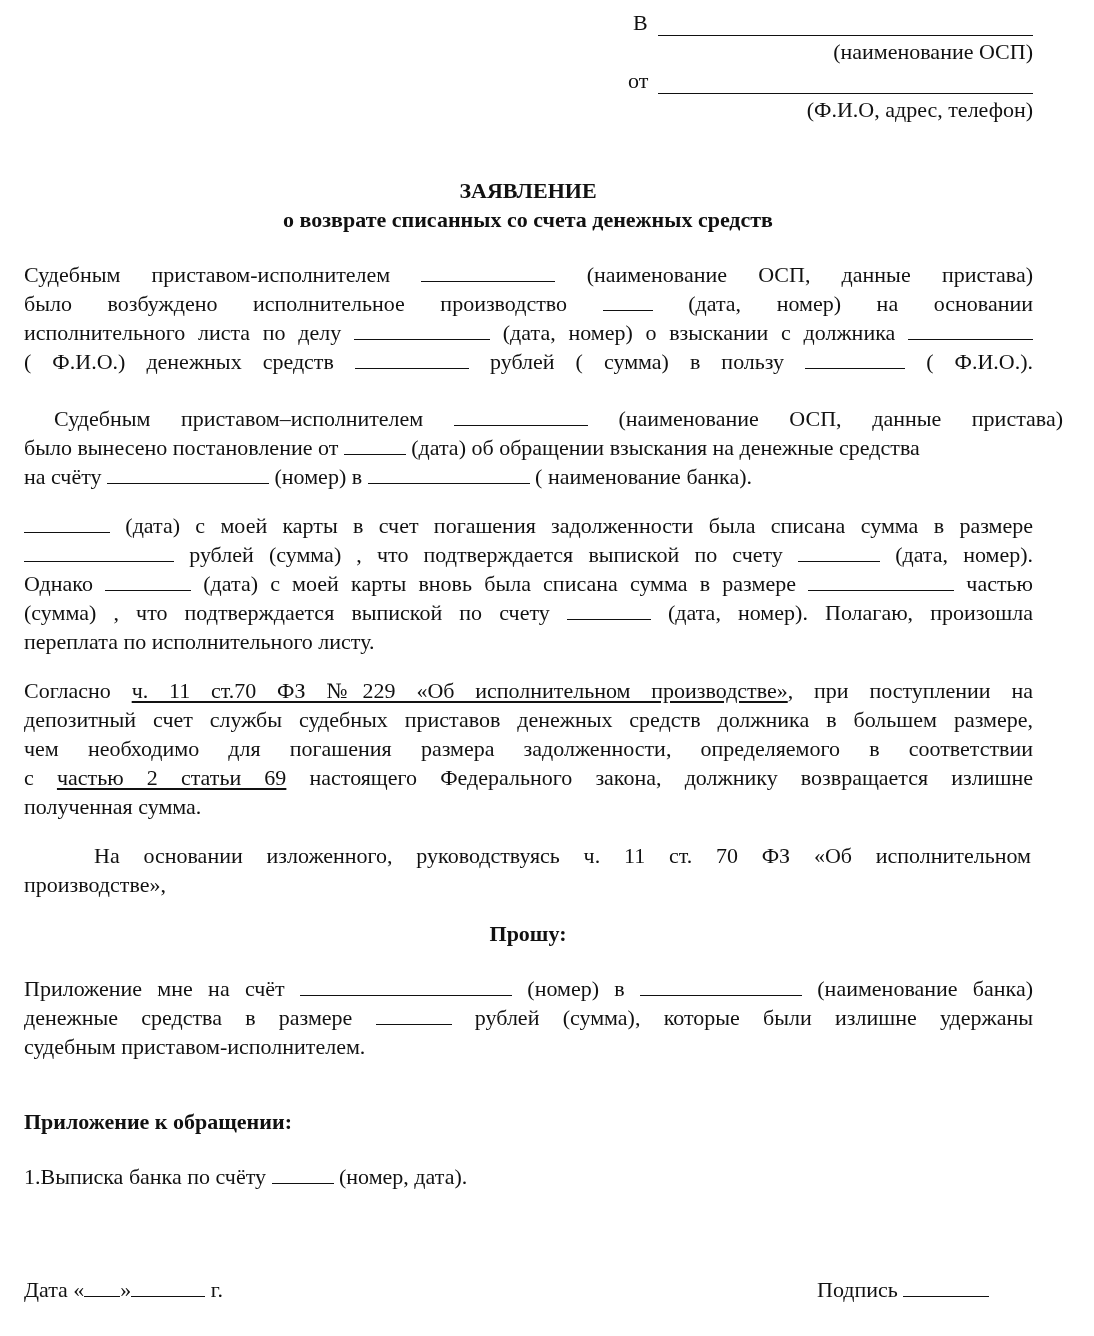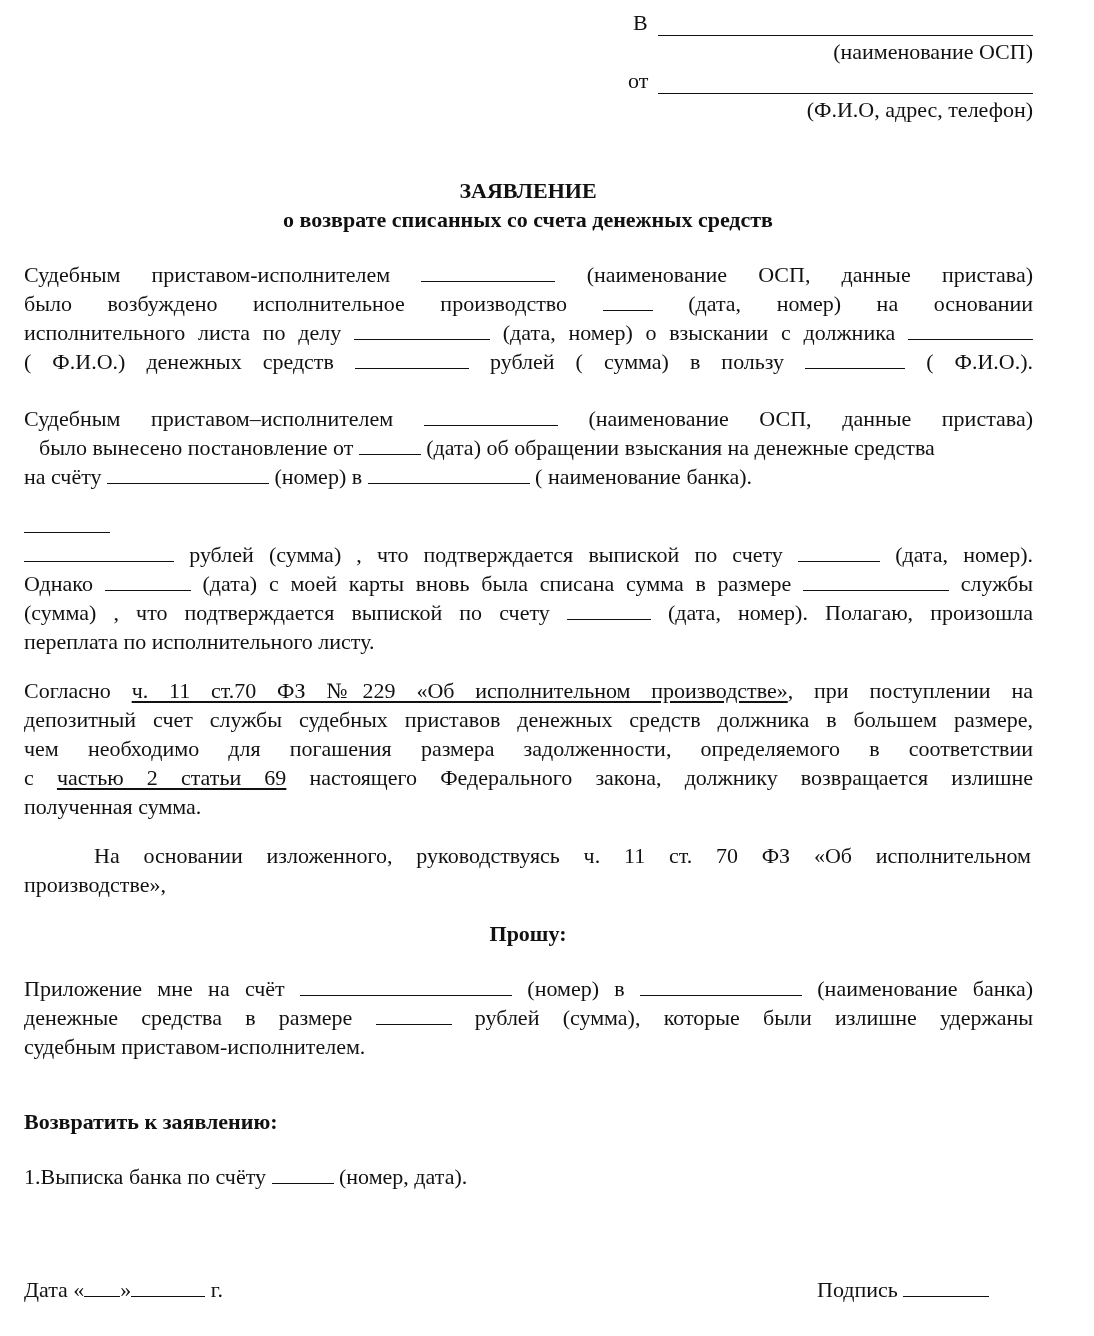--- a/index.html
+++ b/index.html
@@ -33,29 +33,29 @@
 <div class="line center bold" style="top:206px;">о возврате списанных со счета денежных средств</div>
 
 <div>
   <div class="line just" style="top:261px;"><span>Судебным приставом-исполнителем</span> <span class="blank" style="width:134px"></span> <span>(наименование ОСП, данные пристава)</span></div>
   <div class="line just" style="top:290px;"><span>было возбуждено исполнительное производство</span> <span class="blank" style="width:50px"></span> <span>(дата, номер) на основании</span></div>
   <div class="line just" style="top:319px;"><span>исполнительного листа по делу</span> <span class="blank" style="width:136px"></span> <span>(дата, номер) о взыскании с должника</span> <span class="blank" style="width:125px"></span></div>
   <div class="line just" style="top:348px;"><span>( Ф.И.О.) денежных средств</span> <span class="blank" style="width:114px"></span> <span>рублей ( сумма) в пользу</span> <span class="blank" style="width:100px"></span> <span>( Ф.И.О.).</span></div>
 </div>
 
 <div>
-  <div class="line just" style="top:405px;"><span>Судебным приставом–исполнителем</span> <span class="blank" style="width:134px"></span> <span>(наименование ОСП, данные пристава)</span></div>
-  <div class="line left" style="top:434px;margin-left:15px;"><span>было вынесено постановление от</span> <span class="blank" style="width:62px"></span> <span>(дата) об обращении взыскания на денежные средства</span></div>
+  <div class="line just" style="top:405px;margin-left:30px;"><span>Судебным приставом–исполнителем</span> <span class="blank" style="width:134px"></span> <span>(наименование ОСП, данные пристава)</span></div>
+  <div class="line left" style="top:434px;"><span>было вынесено постановление от</span> <span class="blank" style="width:62px"></span> <span>(дата) об обращении взыскания на денежные средства</span></div>
   <div class="line left" style="top:463px;"><span>на счёту</span> <span class="blank" style="width:162px"></span> <span>(номер) в</span> <span class="blank" style="width:162px"></span> <span>( наименование банка).</span></div>
 </div>
 
 <div>
-  <div class="line just" style="top:512px;"><span class="blank" style="width:86px"></span> </div>
+  <div class="line just" style="top:512px;"><span class="blank" style="width:86px"></span> <span>(дата)  с моей карты в счет погашения задолженности была списана сумма в размере</span></div>
   <div class="line just" style="top:541px;"><span class="blank" style="width:150px"></span> <span>рублей (сумма) , что подтверждается выпиской по счету</span> <span class="blank" style="width:82px"></span> <span>(дата, номер).</span></div>
-  <div class="line just" style="top:570px;"><span>Однако</span> <span class="blank" style="width:86px"></span> <span>(дата)  с моей карты вновь была списана сумма в размере</span> <span class="blank" style="width:146px"></span> <span>службы</span></div>
+  <div class="line just" style="top:570px;"><span>Однако</span> <span class="blank" style="width:86px"></span> <span>(дата)  с моей карты вновь была списана сумма в размере</span> <span class="blank" style="width:146px"></span> <span>частью</span></div>
   <div class="line just" style="top:599px;"><span>(сумма) , что подтверждается выпиской по счету</span> <span class="blank" style="width:84px"></span> <span>(дата, номер). Полагаю, произошла</span></div>
   <div class="line left" style="top:628px;">переплата по исполнительного листу.</div>
 </div>
 
 <div>
   <div class="line just" style="top:677px;"><span>Согласно</span> <span class="u">ч. 11 ст.70 ФЗ №229 «Об исполнительном производстве»</span><span>, при поступлении на</span></div>
   <div class="line just" style="top:706px;">депозитный счет службы судебных приставов денежных средств должника в большем размере,</div>
   <div class="line just" style="top:735px;">чем необходимо для погашения размера задолженности, определяемого в соответствии</div>
   <div class="line just" style="top:764px;"><span>с</span> <span class="u">частью 2 статьи 69</span> <span>настоящего Федерального закона, должнику возвращается излишне</span></div>
   <div class="line left" style="top:793px;">полученная сумма.</div>
@@ -67,17 +67,17 @@
 </div>
 
 <div class="line bold" style="left:0; width:1056px; text-align:center; top:920px;">Прошу:</div>
 
 <div>
   <div class="line just" style="top:975px;"><span>Приложение мне на счёт</span> <span class="blank" style="width:212px"></span> <span>(номер) в</span> <span class="blank" style="width:162px"></span> <span>(наименование банка)</span></div>
   <div class="line just" style="top:1004px;"><span>денежные средства в размере</span> <span class="blank" style="width:76px"></span> <span>рублей (сумма), которые были излишне удержаны</span></div>
   <div class="line left" style="top:1033px;text-align:right;">судебным приставом-исполнителем.</div>
 </div>
 
-<div class="line left bold" style="top:1108px;">Возвратить к заявлению:</div>
+<div class="line left bold" style="top:1108px;">Приложение к обращении:</div>
 <div class="line left" style="top:1163px;"><span>1.Выписка банка по счёту</span> <span class="blank" style="width:62px"></span> <span>(номер, дата).</span></div>
 
 <div class="line left" style="top:1276px;"><span>Дата «</span><span class="blank" style="width:36px"></span><span>»</span><span class="blank" style="width:74px"></span> <span>г.</span></div>
 <div class="line" style="left:817px; top:1276px;"><span>Подпись</span> <span class="blank" style="width:86px"></span></div>
 
 </body></html>

